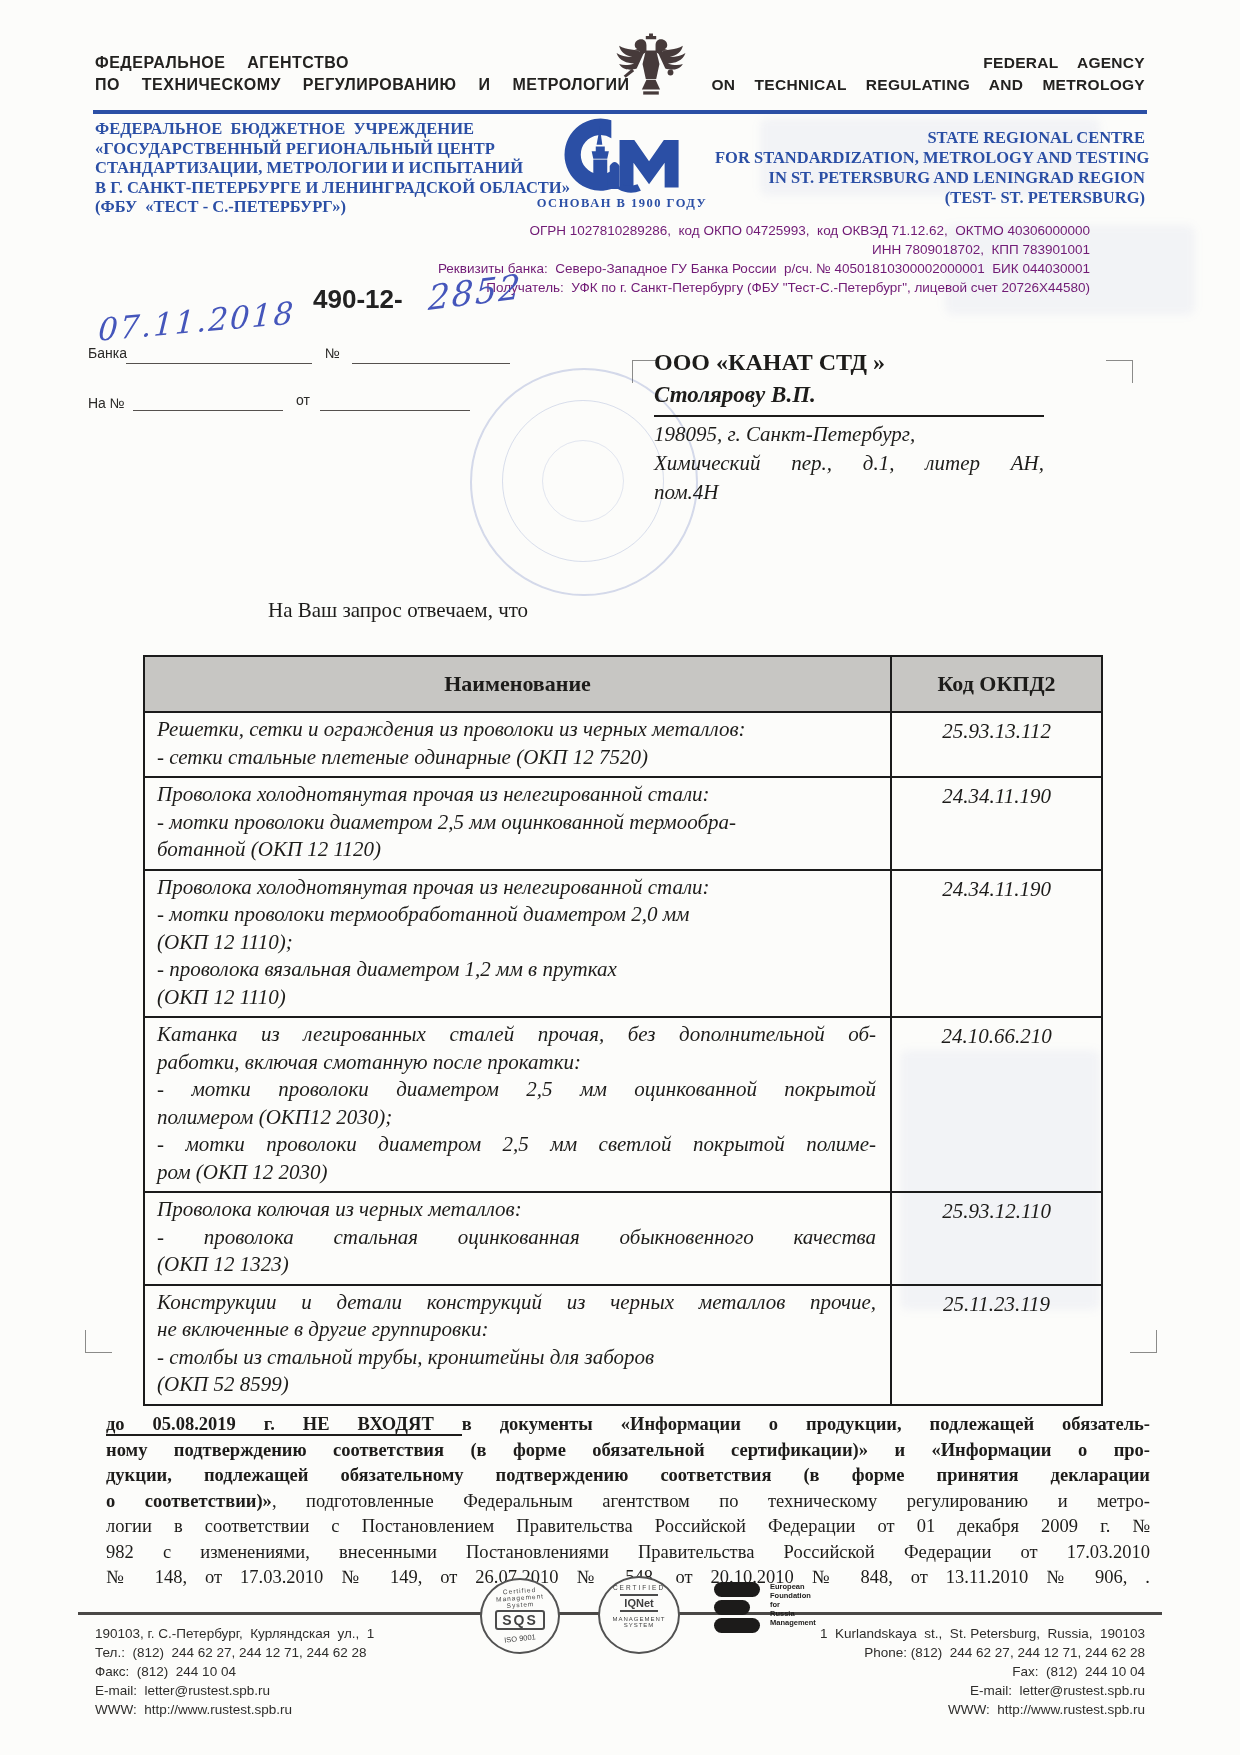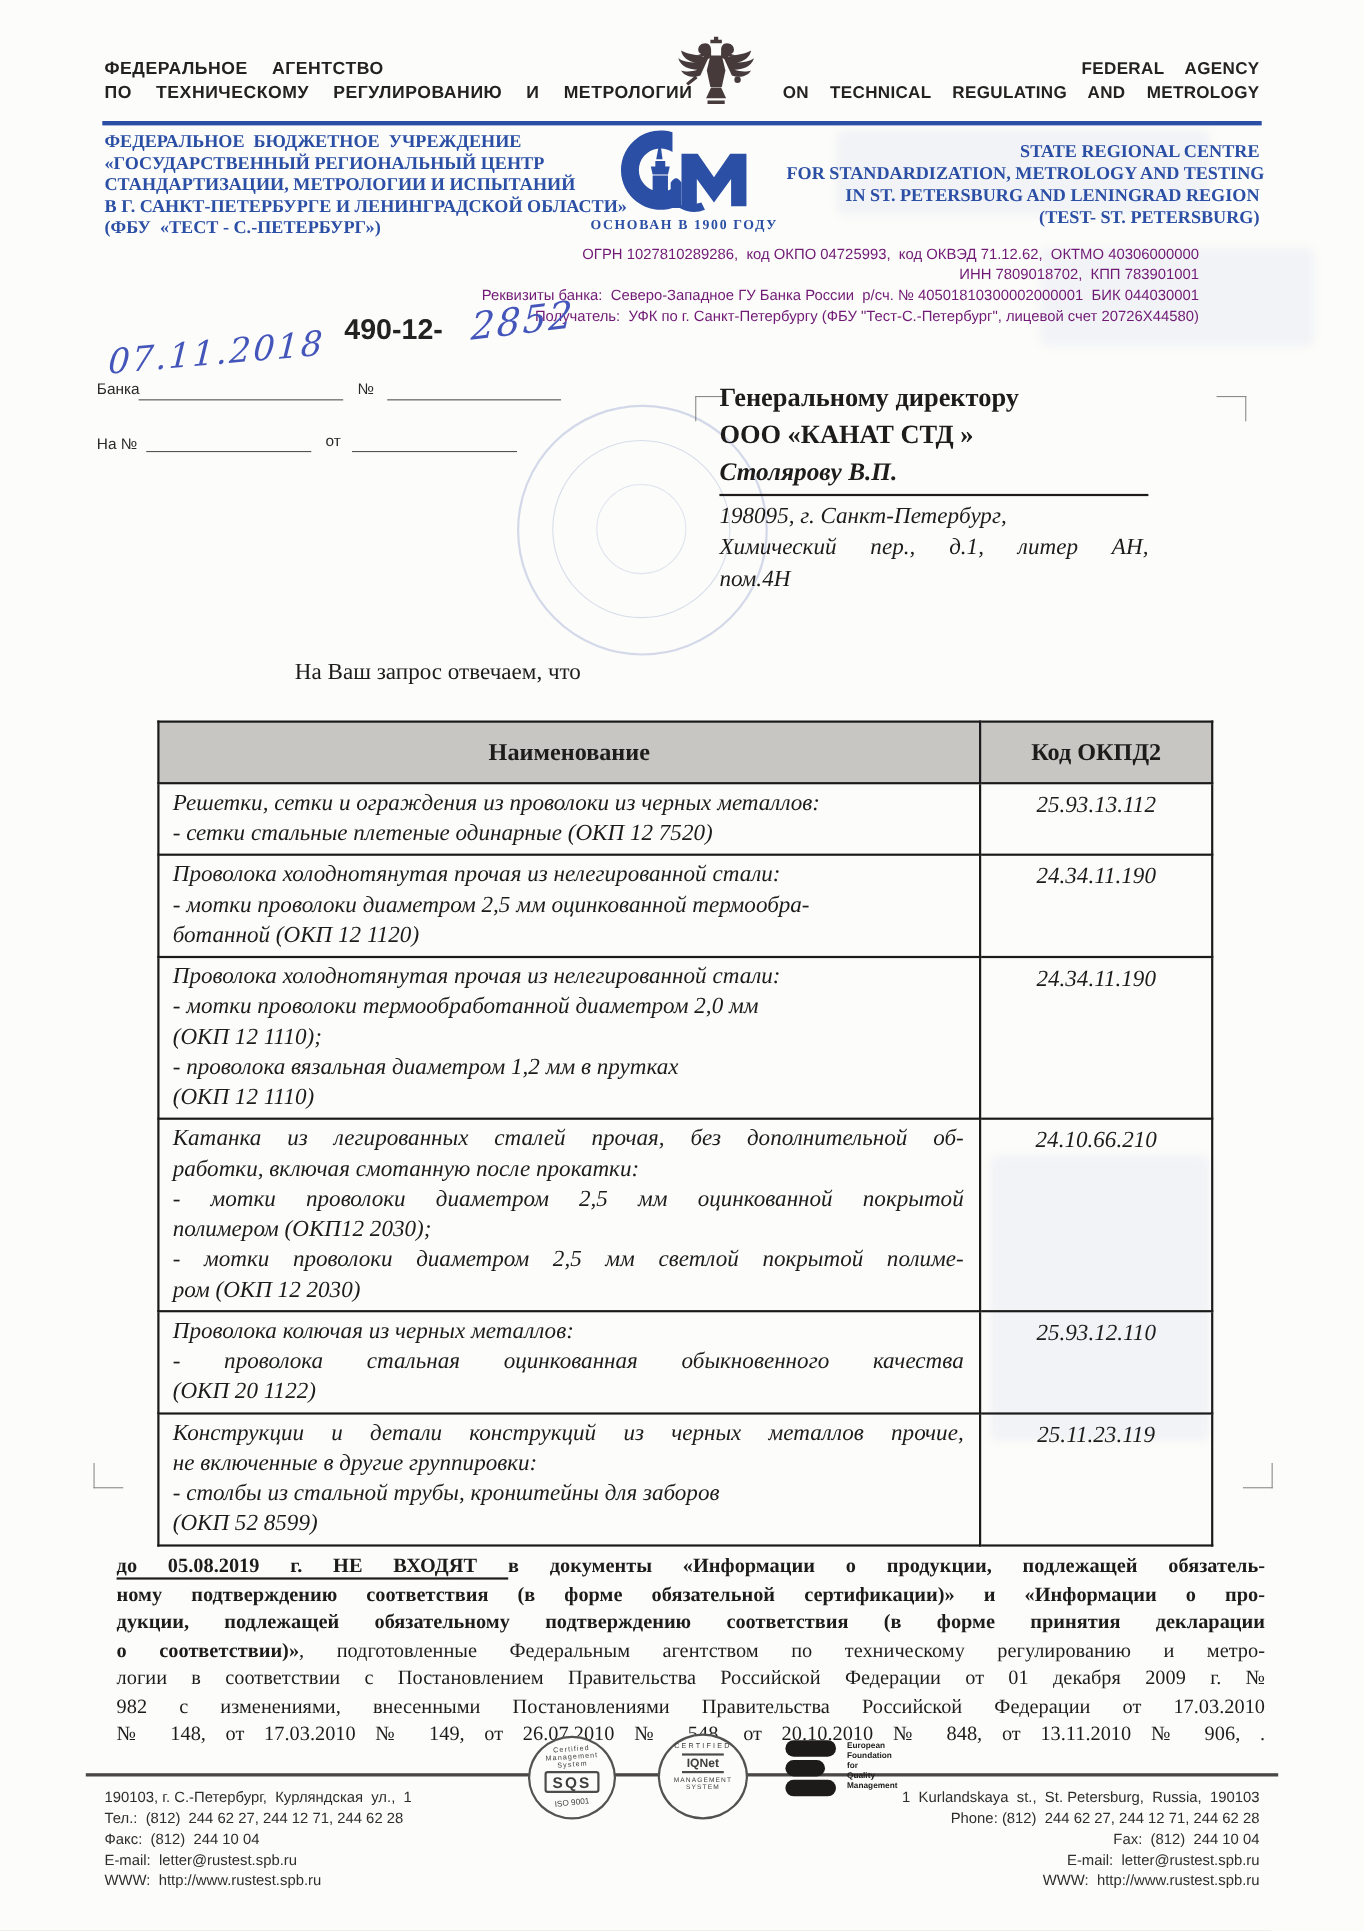--- a/index.html
+++ b/index.html
@@ -180,21 +180,20 @@
   <div class="cm-mark tr" style="left:1106px;top:360px;"></div>
   <div class="cm-mark bl" style="left:85px;top:1330px;"></div>
   <div class="cm-mark br" style="left:1130px;top:1330px;"></div>
 
   <div class="stamp">
       <div class="in"></div>
       <div class="in2"></div>
     </div>
 
   <div class="recipient" id="recipient-lines">
-      <div class="r-b">Генеральному директору</div>
       <div class="r-b">ООО «КАНАТ СТД »</div>
       <div class="r-biu">Столярову В.П.</div>
       <div class="r-i">198095, г. Санкт-Петербург,</div>
       <div class="r-i r-j">Химический пер., д.1, литер АН,</div>
       <div class="r-i">пом.4Н</div>
     </div>
 
   <div class="intro">На Ваш запрос отвечаем, что</div>
 
   <table class="ptable">
@@ -238,21 +237,21 @@
             <div class="tline">полимером  (ОКП12 2030);</div>
             <div class="tline just">- мотки проволоки диаметром 2,5 мм светлой покрытой полиме-</div>
             <div class="tline">ром  (ОКП 12 2030)</div>
           </td>
           <td class="code-cell">24.10.66.210</td>
         </tr>
         <tr>
           <td class="name-cell">
             <div class="tline">Проволока колючая из черных металлов:</div>
             <div class="tline just">- проволока стальная оцинкованная обыкновенного качества</div>
-            <div class="tline">(ОКП 20 1122)</div>
+            <div class="tline">(ОКП 12 1323)</div>
           </td>
           <td class="code-cell">25.93.12.110</td>
         </tr>
         <tr>
           <td class="name-cell">
             <div class="tline just">Конструкции и детали конструкций из черных металлов прочие,</div>
             <div class="tline">не включенные в другие группировки:</div>
             <div class="tline">- столбы из стальной трубы,  кронштейны для заборов</div>
             <div class="tline">(ОКП 52 8599)</div>
           </td>
@@ -298,18 +297,18 @@
     <div class="arc2">MANAGEMENT SYSTEM</div>
   </div>
   <div class="efqm">
     <div class="bar" style="left:0;top:2px;width:46px;"></div>
     <div class="bar" style="left:0;top:20px;width:36px;"></div>
     <div class="bar" style="left:0;top:38px;width:46px;"></div>
     <div class="cap" id="efqm-cap">
         <div>European</div>
         <div>Foundation</div>
         <div>for</div>
-        <div>Quality</div>
+        <div>Russia</div>
         <div>Management</div>
       </div>
   </div>
 
 </div>
 
 </body></html>

